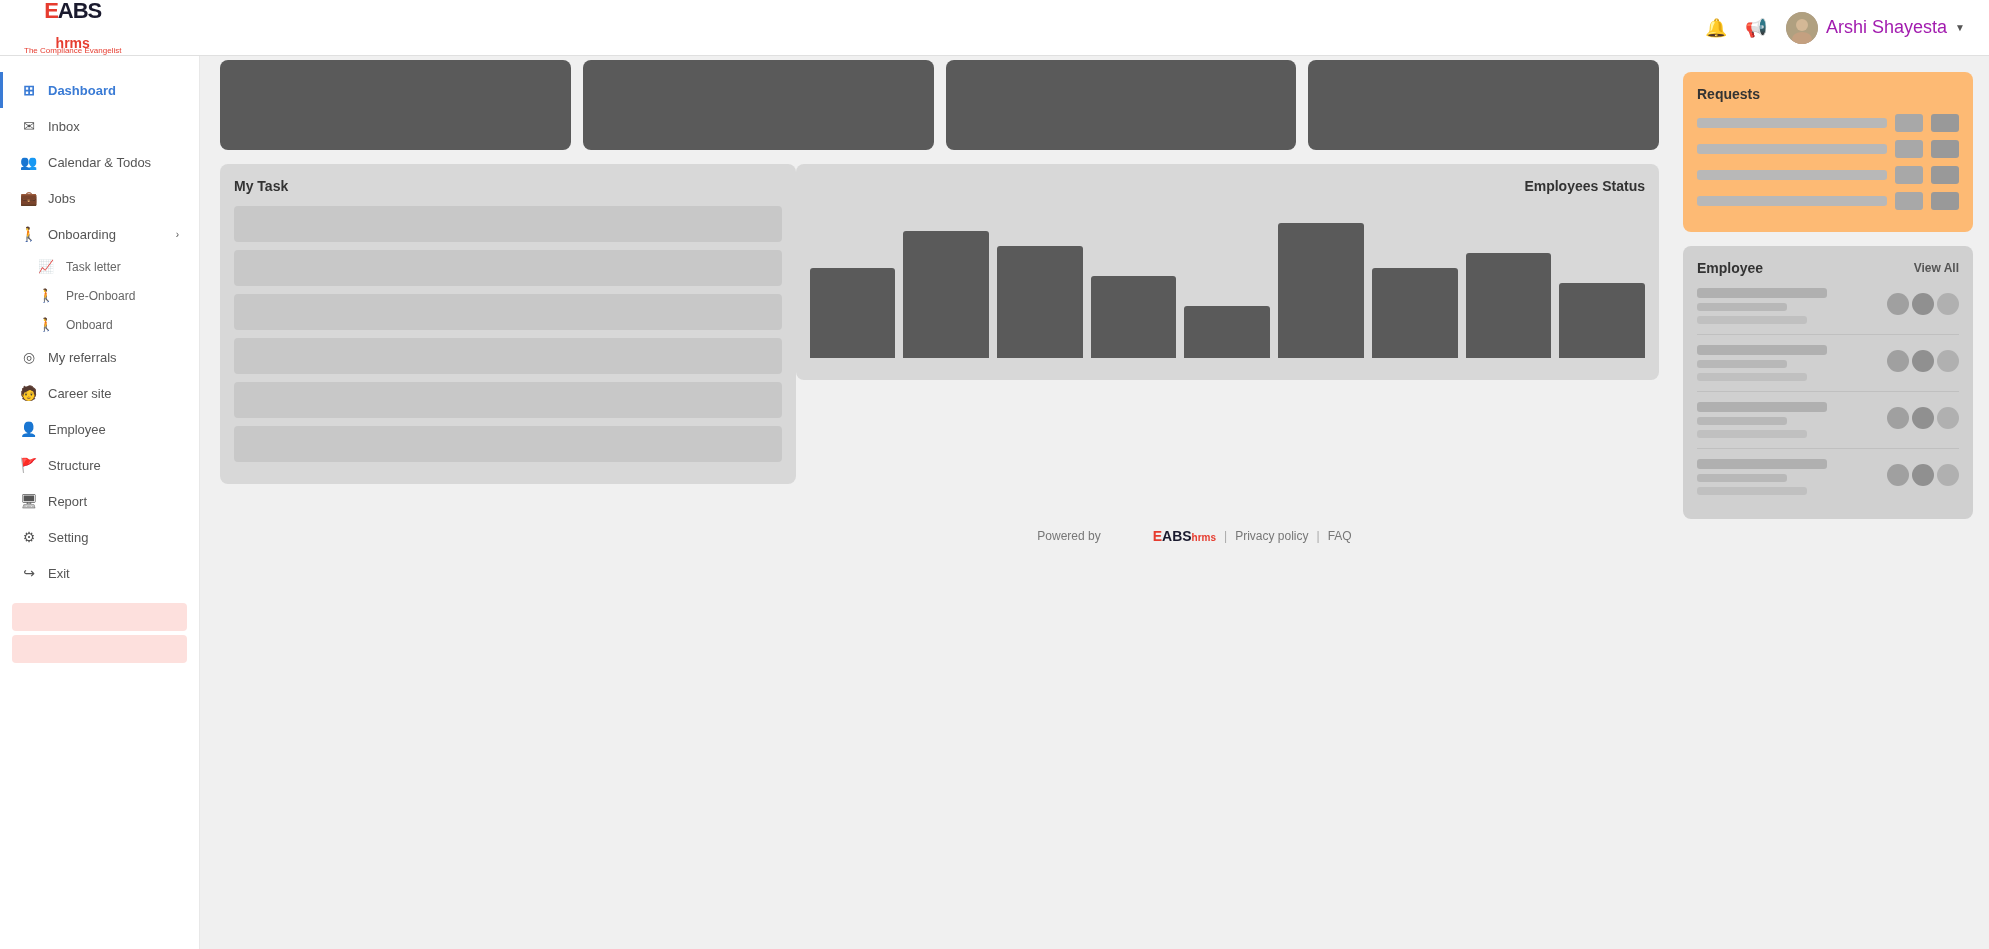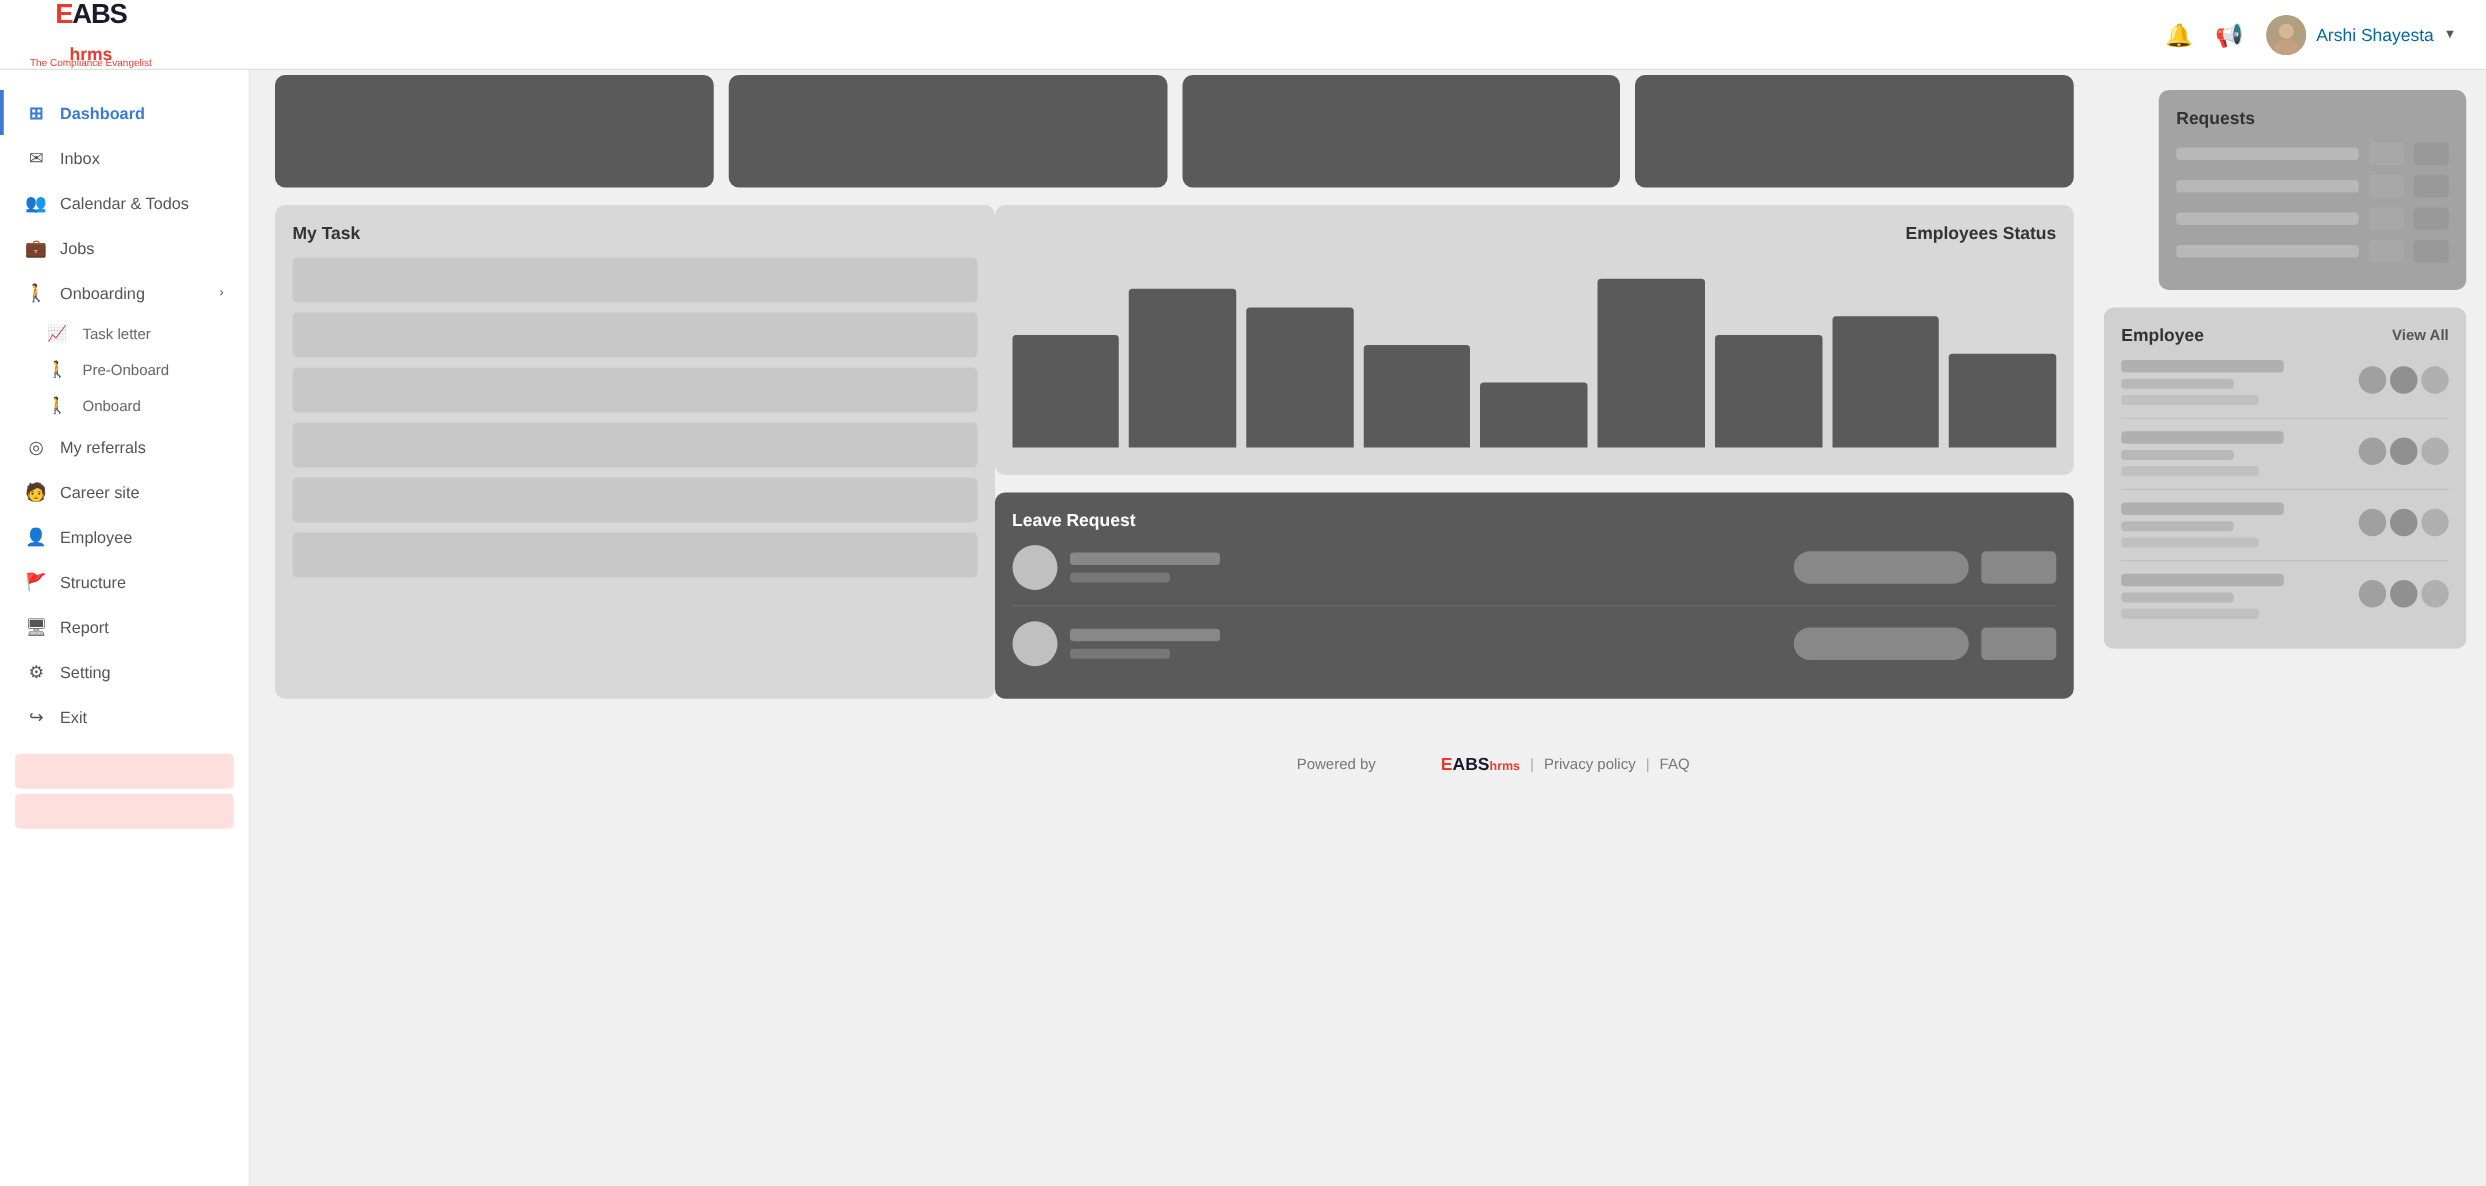--- a/index.html
+++ b/index.html
@@ -21,21 +21,21 @@
     .header-logo { display: flex; align-items: center; gap: 4px; }
     .logo-abs { font-size: 22px; font-weight: 900; color: #1a1a2e; letter-spacing: -1px; }
     .logo-abs span.e { color: #e63c2f; }
     .logo-hrms { font-size: 14px; font-weight: 700; color: #e63c2f; }
     .logo-tagline { font-size: 8px; color: #e63c2f; display: block; margin-top: -4px; }
 
     .header-right { display: flex; align-items: center; gap: 18px; }
     .header-icon { font-size: 18px; color: #555; cursor: pointer; }
     .header-user { display: flex; align-items: center; gap: 8px; cursor: pointer; }
     .avatar { width: 32px; height: 32px; border-radius: 50%; background: #b0a090; display: flex; align-items: center; justify-content: center; font-size: 12px; color: #fff; overflow: hidden; }
-    .username { font-size: 14px; color: #0369a1; }
+    .username { font-size: 18px; color: #a21caf; }
     .chevron { font-size: 10px; color: #555; }
 
     
     .sidebar {
       width: 200px;
       background: #fff;
       border-right: 1px solid #e8e8e8;
       padding: 16px 0;
       position: fixed;
       top: 56px; left: 0; bottom: 0;
@@ -154,25 +154,24 @@
     .leave-name { height: 10px; background: #888; border-radius: 3px; width: 120px; margin-bottom: 6px; }
     .leave-sub { height: 8px; background: #777; border-radius: 3px; width: 80px; }
     .leave-tag { background: #888; border-radius: 20px; height: 26px; width: 140px; }
     .leave-btn { background: #888; border-radius: 4px; height: 26px; width: 60px; }
 
     
     .right-panel { width: 290px; position: fixed; right: 16px; top: 72px; }
 
     
     .requests-card {
-      background: #a3a3a3;
+      background: #fdba74;
       border-radius: 8px;
       padding: 14px;
       margin-bottom: 14px;
-      margin-left: 44px;
     }
     .requests-title { font-size: 14px; font-weight: 600; color: #333; margin-bottom: 12px; }
     .request-row { display: flex; align-items: center; gap: 8px; margin-bottom: 8px; }
     .request-label { flex: 1; height: 10px; background: #b8b8b8; border-radius: 3px; }
     .request-badge { width: 28px; height: 18px; background: #a8a8a8; border-radius: 3px; }
     .request-badge2 { width: 28px; height: 18px; background: #999; border-radius: 3px; }
 
     
     .employee-card {
       background: #d0d0d0;
@@ -351,41 +350,20 @@
                 <div style="flex: 1 1 0%; background: rgb(90, 90, 90); border-radius: 3px 3px 0px 0px; height: 112.5px; align-self: flex-end;"></div>
                 <div style="flex: 1 1 0%; background: rgb(90, 90, 90); border-radius: 3px 3px 0px 0px; height: 82.5px; align-self: flex-end;"></div>
                 <div style="flex: 1 1 0%; background: rgb(90, 90, 90); border-radius: 3px 3px 0px 0px; height: 52.5px; align-self: flex-end;"></div>
                 <div style="flex: 1 1 0%; background: rgb(90, 90, 90); border-radius: 3px 3px 0px 0px; height: 135px; align-self: flex-end;"></div>
                 <div style="flex: 1 1 0%; background: rgb(90, 90, 90); border-radius: 3px 3px 0px 0px; height: 90px; align-self: flex-end;"></div>
                 <div style="flex: 1 1 0%; background: rgb(90, 90, 90); border-radius: 3px 3px 0px 0px; height: 105px; align-self: flex-end;"></div>
                 <div style="flex: 1 1 0%; background: rgb(90, 90, 90); border-radius: 3px 3px 0px 0px; height: 75px; align-self: flex-end;"></div>
               </div>
           </div>
 
-          <div class="leave-request">
-            <div class="leave-title">Leave Request</div>
-            <div class="leave-row">
-              <div class="leave-avatar"></div>
-              <div class="leave-info">
-                <div class="leave-name"></div>
-                <div class="leave-sub"></div>
-              </div>
-              <div class="leave-tag"></div>
-              <div class="leave-btn"></div>
-            </div>
-            <div class="leave-row">
-              <div class="leave-avatar"></div>
-              <div class="leave-info">
-                <div class="leave-name"></div>
-                <div class="leave-sub"></div>
-              </div>
-              <div class="leave-tag"></div>
-              <div class="leave-btn"></div>
-            </div>
-          </div>
         </div>
       </div>
     </div>
 
     <div class="right-panel">
 
       <div class="requests-card">
         <div class="requests-title">Requests</div>
         <div class="request-row">
           <div class="request-label"></div>

